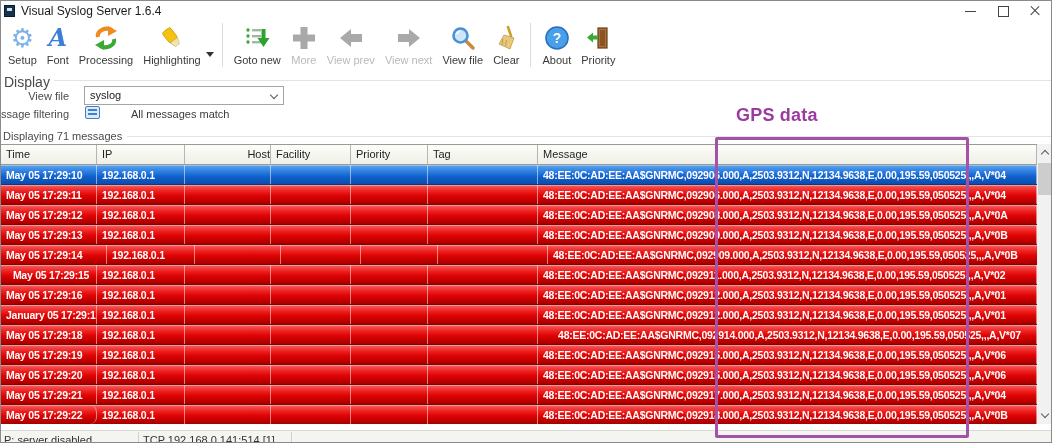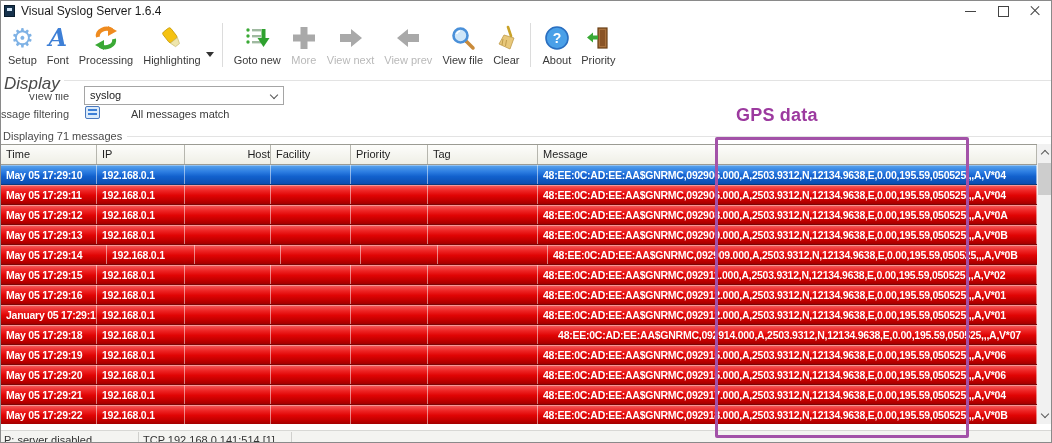--- a/index.html
+++ b/index.html
@@ -30,21 +30,21 @@
   .tb-label { font-size:11px; color:#3a3a3a; margin-top:1px; white-space:nowrap; }
   .tb-btn.disabled .tb-label { color:#b9b9b9; }
   .tb-sep { width:1px; height:44px; background:#dcdcdc; margin:2px 6px 0 6px; }
   .gear-glyph { font-size:26px; color:#7fb2e5; line-height:26px; }
   .font-glyph { font-family:"DejaVu Serif", serif; font-style:italic; font-weight:bold;
                 font-size:24px; color:#3d7fd6; line-height:26px; }
   .hl-caret { width:0; height:0; border-left:4px solid transparent; border-right:4px solid transparent;
               border-top:5px solid #333; align-self:center; margin:14px 2px 0 0; }
 
   
-  .group-label { position:absolute; left:3px; top:73px; font-size:17px; color:#4a4a4a; background:#fff; padding-right:4px; z-index:2;font-style:italic;}
+  .group-label { position:absolute; left:3px; top:73px; font-size:14px; color:#4a4a4a; background:#fff; padding-right:4px; z-index:2;}
   .group-line-1 { position:absolute; left:44px; right:0; top:79px; border-top:1px solid #e3e3e3; }
   .lbl-viewfile { position:absolute; right:982px; top:89px; font-size:11px; color:#4a4a4a; white-space:nowrap; }
   .combo { position:absolute; left:83px; top:85px; width:200px; height:19px; background:#fff;
            border:1px solid #a5a5a5; font-size:11px; color:#222; padding:2px 18px 0 5px; }
   .combo .chev { position:absolute; right:6px; top:5px; width:6px; height:6px;
                  border-right:1.5px solid #555; border-bottom:1.5px solid #555; transform:rotate(45deg); }
   .lbl-msgfilter { position:absolute; right:982px; top:107px; font-size:11px; color:#4a4a4a; white-space:nowrap; }
   .filter-icon { position:absolute; left:84px; top:105px; width:15px; height:13px;
                  border:1px solid #4b79bd; background:#dcebfa; border-radius:2px; }
   .filter-icon::before { content:""; position:absolute; left:2px; top:2px; width:9px; height:2px; background:#3d7fd6; box-shadow:0 4px 0 #3d7fd6; }
@@ -164,32 +164,32 @@
         <svg width="26" height="26" viewBox="0 0 26 26">
           <rect x="9.5" y="2" width="7" height="22" fill="#a9a9a9"></rect>
           <rect x="2" y="9.5" width="22" height="7" fill="#a9a9a9"></rect>
         </svg>
       </span>
       <span class="tb-label">More</span>
     </div>
     <div class="tb-btn disabled">
       <span class="tb-icon">
         <svg width="26" height="26" viewBox="0 0 26 26">
+          <polygon points="2,13 13,4 13,9 24,9 24,17 13,17 13,22" fill="#a9a9a9"></polygon>
+        </svg>
+      </span>
+      <span class="tb-label">View prev</span>
+    </div>
+    <div class="tb-btn disabled">
+      <span class="tb-icon">
+        <svg width="26" height="26" viewBox="0 0 26 26">
           <polygon points="24,13 13,4 13,9 2,9 2,17 13,17 13,22" fill="#a9a9a9"></polygon>
         </svg>
       </span>
       <span class="tb-label">View next</span>
-    </div>
-    <div class="tb-btn disabled">
-      <span class="tb-icon">
-        <svg width="26" height="26" viewBox="0 0 26 26">
-          <polygon points="2,13 13,4 13,9 24,9 24,17 13,17 13,22" fill="#a9a9a9"></polygon>
-        </svg>
-      </span>
-      <span class="tb-label">View prev</span>
     </div>
     <div class="tb-btn">
       <span class="tb-icon">
         <svg width="26" height="26" viewBox="0 0 26 26">
           <line x1="16" y1="16" x2="23" y2="23" stroke="#c98a3a" stroke-width="3.5" stroke-linecap="round"></line>
           <circle cx="10.5" cy="10.5" r="7" fill="#cfe6f8" stroke="#4a90d9" stroke-width="2.6"></circle>
           <path d="M6.5 9 A4.5 4.5 0 0 1 10 6" stroke="#fff" stroke-width="1.6" fill="none"></path>
         </svg>
       </span>
       <span class="tb-label">View file</span>
@@ -291,21 +291,21 @@
         <div class="row">
           <div class="td" style="width: 106px;">May 05 17:29:14</div>
           <div class="td" style="width: 88px;">192.168.0.1</div>
           <div class="td" style="width: 86px;"></div>
           <div class="td" style="width: 80px;"></div>
           <div class="td" style="width: 77px;"></div>
           <div class="td" style="width: 110px;"></div>
           <div class="td" style="width: 499px;">48:EE:0C:AD:EE:AA$GNRMC,092909.000,A,2503.9312,N,12134.9638,E,0.00,195.59,050525,,,A,V*0B</div>
         </div>
         <div class="row">
-          <div class="td" style="width: 96px;">May 05 17:29:15</div>
+          <div class="td" style="width: 96px; text-align: center;">May 05 17:29:15</div>
           <div class="td" style="width: 88px;">192.168.0.1</div>
           <div class="td" style="width: 86px;"></div>
           <div class="td" style="width: 80px;"></div>
           <div class="td" style="width: 77px;"></div>
           <div class="td" style="width: 110px;"></div>
           <div class="td" style="width: 499px;">48:EE:0C:AD:EE:AA$GNRMC,092911.000,A,2503.9312,N,12134.9638,E,0.00,195.59,050525,,,A,V*02</div>
         </div>
         <div class="row">
           <div class="td" style="width: 96px;">May 05 17:29:16</div>
           <div class="td" style="width: 88px;">192.168.0.1</div>
@@ -354,21 +354,21 @@
         <div class="row">
           <div class="td" style="width: 96px;">May 05 17:29:21</div>
           <div class="td" style="width: 88px;">192.168.0.1</div>
           <div class="td" style="width: 86px;"></div>
           <div class="td" style="width: 80px;"></div>
           <div class="td" style="width: 77px;"></div>
           <div class="td" style="width: 110px;"></div>
           <div class="td" style="width: 499px;">48:EE:0C:AD:EE:AA$GNRMC,092917.000,A,2503.9312,N,12134.9638,E,0.00,195.59,050525,,,A,V*04</div>
         </div>
         <div class="row">
-          <div class="td" style="width: 96px;">May 05 17:29:22</div>
+          <div class="td" style="width: 96px; border-radius: 7px;">May 05 17:29:22</div>
           <div class="td" style="width: 88px;">192.168.0.1</div>
           <div class="td" style="width: 86px;"></div>
           <div class="td" style="width: 80px;"></div>
           <div class="td" style="width: 77px;"></div>
           <div class="td" style="width: 110px;"></div>
           <div class="td" style="width: 499px;">48:EE:0C:AD:EE:AA$GNRMC,092918.000,A,2503.9312,N,12134.9638,E,0.00,195.59,050525,,,A,V*0B</div>
         </div>
       </div>
   </div>
 

